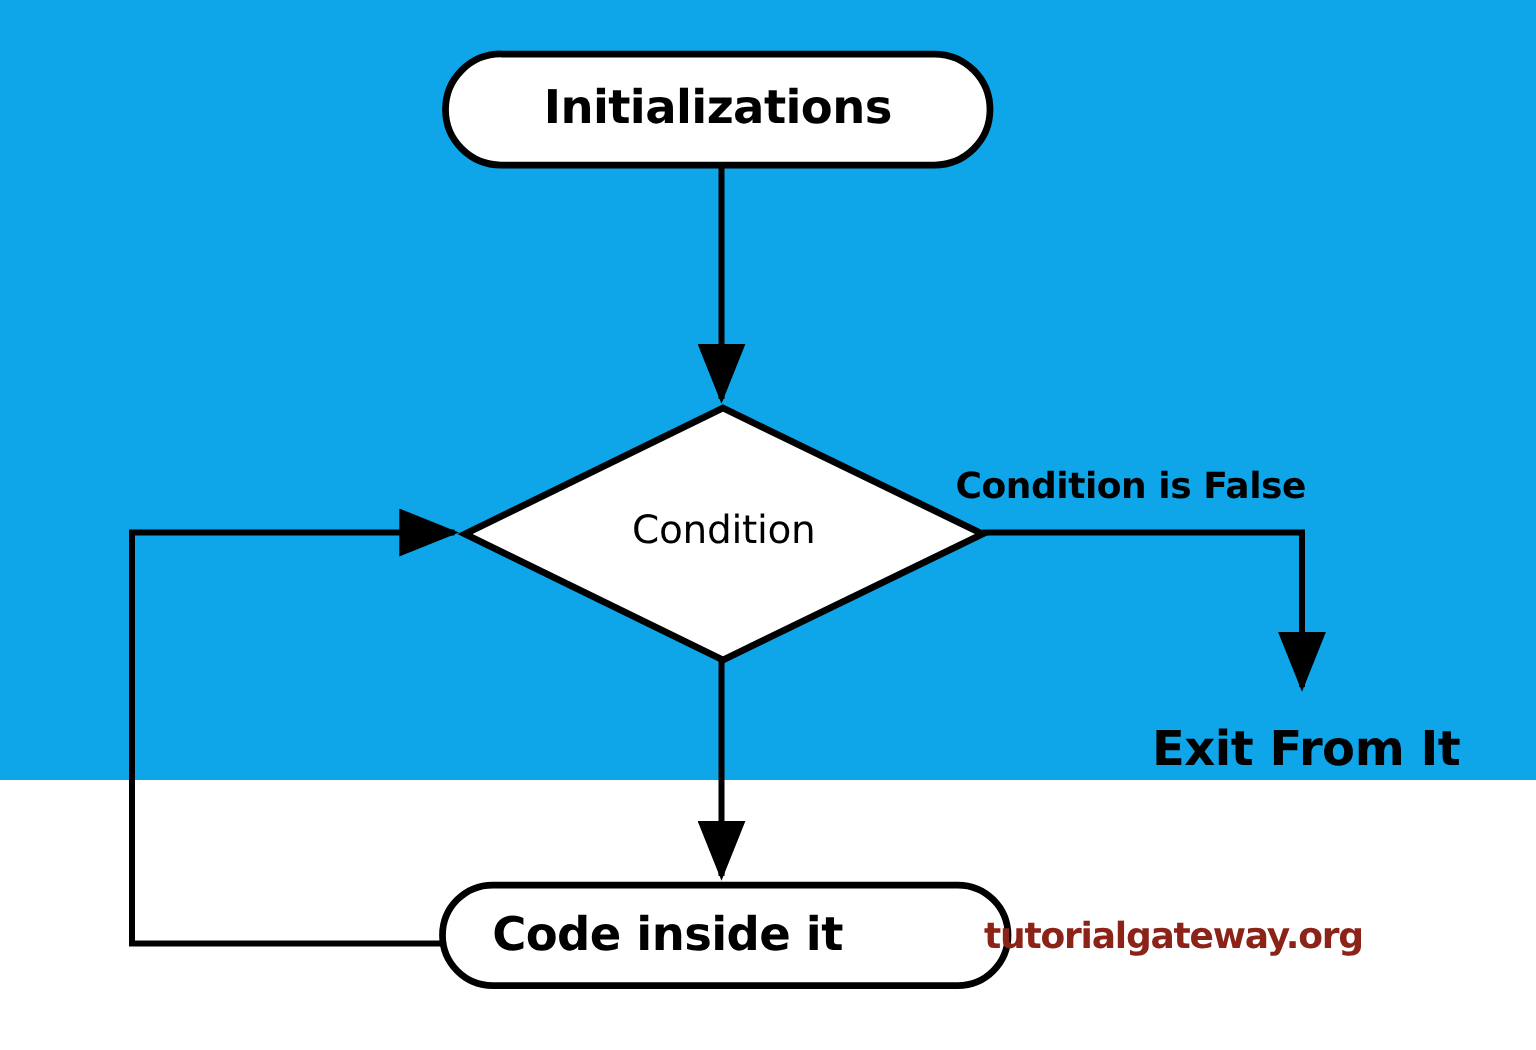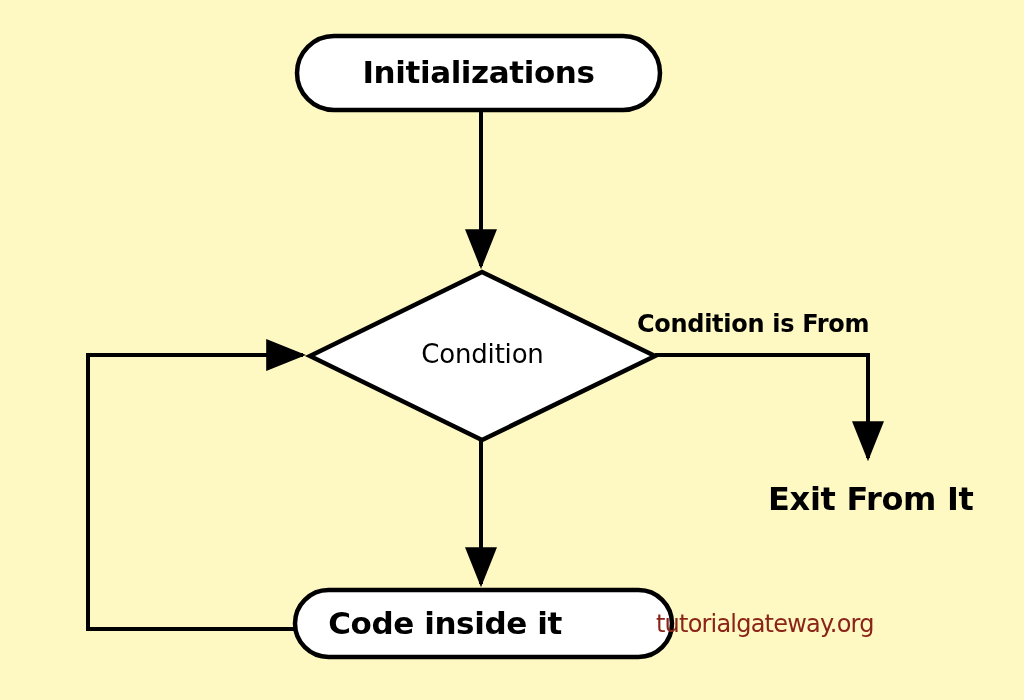--- a/index.html
+++ b/index.html
@@ -9,22 +9,22 @@
   }
   body {
     width: 1024px;
     height: 700px;
     font-family: "DejaVu Sans", sans-serif;
     overflow: hidden;
   }
   #canvas {
     position: relative;
     width: 1024px;
-    height: 700px;
-    background: #fef9c3;
+    height: 520px;
+    background: #0ea5e9;
   }
   #flow-svg {
     position: absolute;
     left: 0;
     top: 0;
     width: 1024px;
     height: 700px;
   }
   .node-label {
     position: absolute;
@@ -52,21 +52,21 @@
   .exit-label {
     font-size: 32px;
     font-weight: 700;
     letter-spacing: -0.3px;
   }
   .watermark {
     position: absolute;
     white-space: nowrap;
     font-family: "DejaVu Sans", sans-serif;
     font-size: 24px;
-    font-weight: 400;
+    font-weight: 700;
     letter-spacing: -0.8px;
     line-height: 1;
     text-align: center;
   }
 </style>
 </head>
 <body>
 
 <div id="canvas">
 
@@ -91,20 +91,20 @@
 
     <path d="M 295,629 L 88,629 L 88,355 L 303,355" fill="none" stroke="#000000" stroke-width="4" stroke-linejoin="miter" marker-end="url(#arrowhead)"></path>
   </svg>
 
   <div class="node-label terminator-label" style="left:297px; top:57px; width:363px;">Initializations</div>
 
   <div class="node-label decision-label" style="left:310px; top:341px; width:345px;">Condition</div>
 
   <div class="node-label terminator-label" style="left:295px; top:608px; width:300px;">Code inside it</div>
 
-  <div class="node-label edge-label" style="left:637px; top:312px;">Condition is From</div>
+  <div class="node-label edge-label" style="left:637px; top:312px;">Condition is False</div>
 
 
   <div class="node-label exit-label" style="left:768px; top:483px; width:200px;">Exit From It</div>
 
   <div class="watermark" style="left: 656px; top: 612px; color: rgb(139, 35, 24);">tutorialgateway.org</div>
 
 </div>
 
 </body></html>

